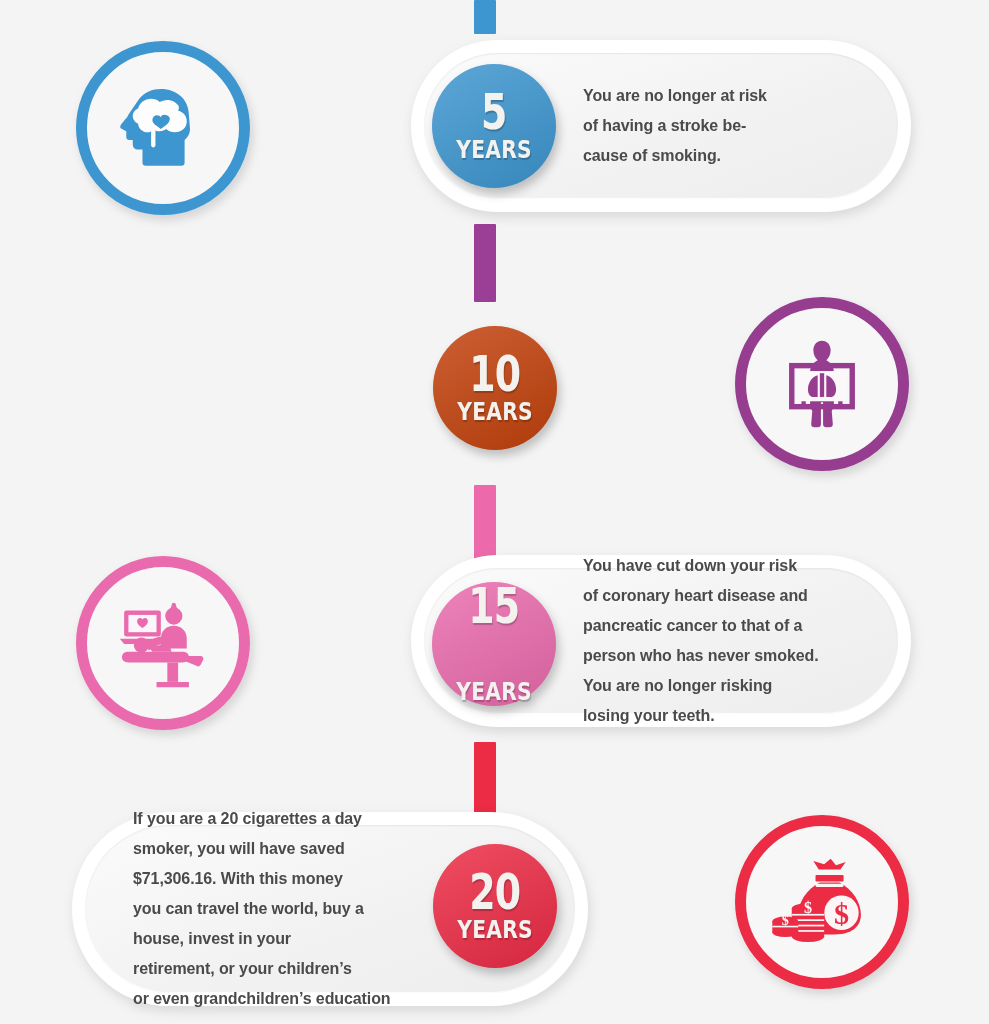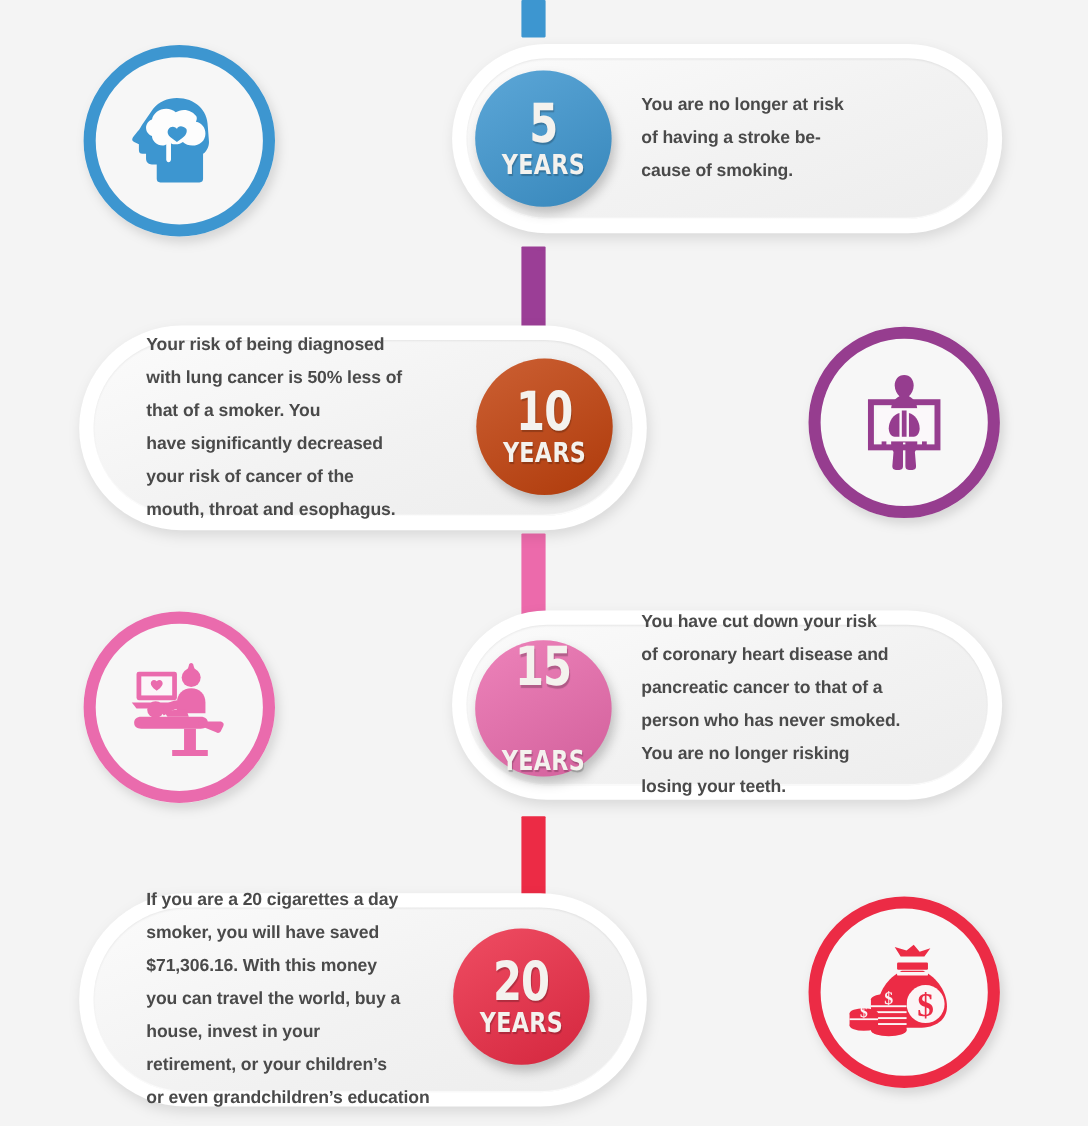--- a/index.html
+++ b/index.html
@@ -159,30 +159,20 @@
 of having a stroke be-
 cause of smoking.</div>
     </div>
   </div>
 
   <div class="year-badge" style="left:432px; top:64px; background:#3d96d0;">
     <div class="badge-number">5</div>
     <div class="badge-label">YEARS</div>
   </div>
 
-  <div class="pill" style="left:72px; top:296px; width:516px; height:186px;">
-    <div class="pill-inner">
-      <div class="pill-text right-pad">Your risk of being diagnosed
-with lung cancer is 50% less of
-that of a smoker. You
-have significantly decreased
-your risk of cancer of the
-mouth, throat and esophagus.</div>
-    </div>
-  </div>
 
   <div class="year-badge" style="left:433px; top:326px; background:#c2410c;">
     <div class="badge-number">10</div>
     <div class="badge-label">YEARS</div>
   </div>
 
   <div class="icon-medallion" style="left:735px; top:297px; color:#963d8f;">
     <div class="icon-ring"></div>
     <div class="icon-art">
       <svg viewBox="0 0 100 100" fill="#963d8f">
@@ -249,21 +239,21 @@
       <div class="pill-text right-pad">If you are a 20 cigarettes a day
 smoker, you will have saved
 $71,306.16. With this money
 you can travel the world, buy a
 house, invest in your
 retirement, or your children’s
 or even grandchildren’s  education</div>
     </div>
   </div>
 
-  <div class="year-badge" style="left:412px; top:844px; background:#ec2b45;">
+  <div class="year-badge" style="left:433px; top:844px; background:#ec2b45;">
     <div class="badge-number">20</div>
     <div class="badge-label">YEARS</div>
   </div>
 
   <div class="icon-medallion" style="left:735px; top:815px; color:#ec2b45;">
     <div class="icon-ring"></div>
     <div class="icon-art">
       <svg viewBox="0 0 100 100" fill="#ec2b45">
 
         <path d="M48 32h18c12 6 20 18 20 30 0 11-9 18-24 18H52c-15 0-24-7-24-18 0-12 8-24 20-30z"></path>

